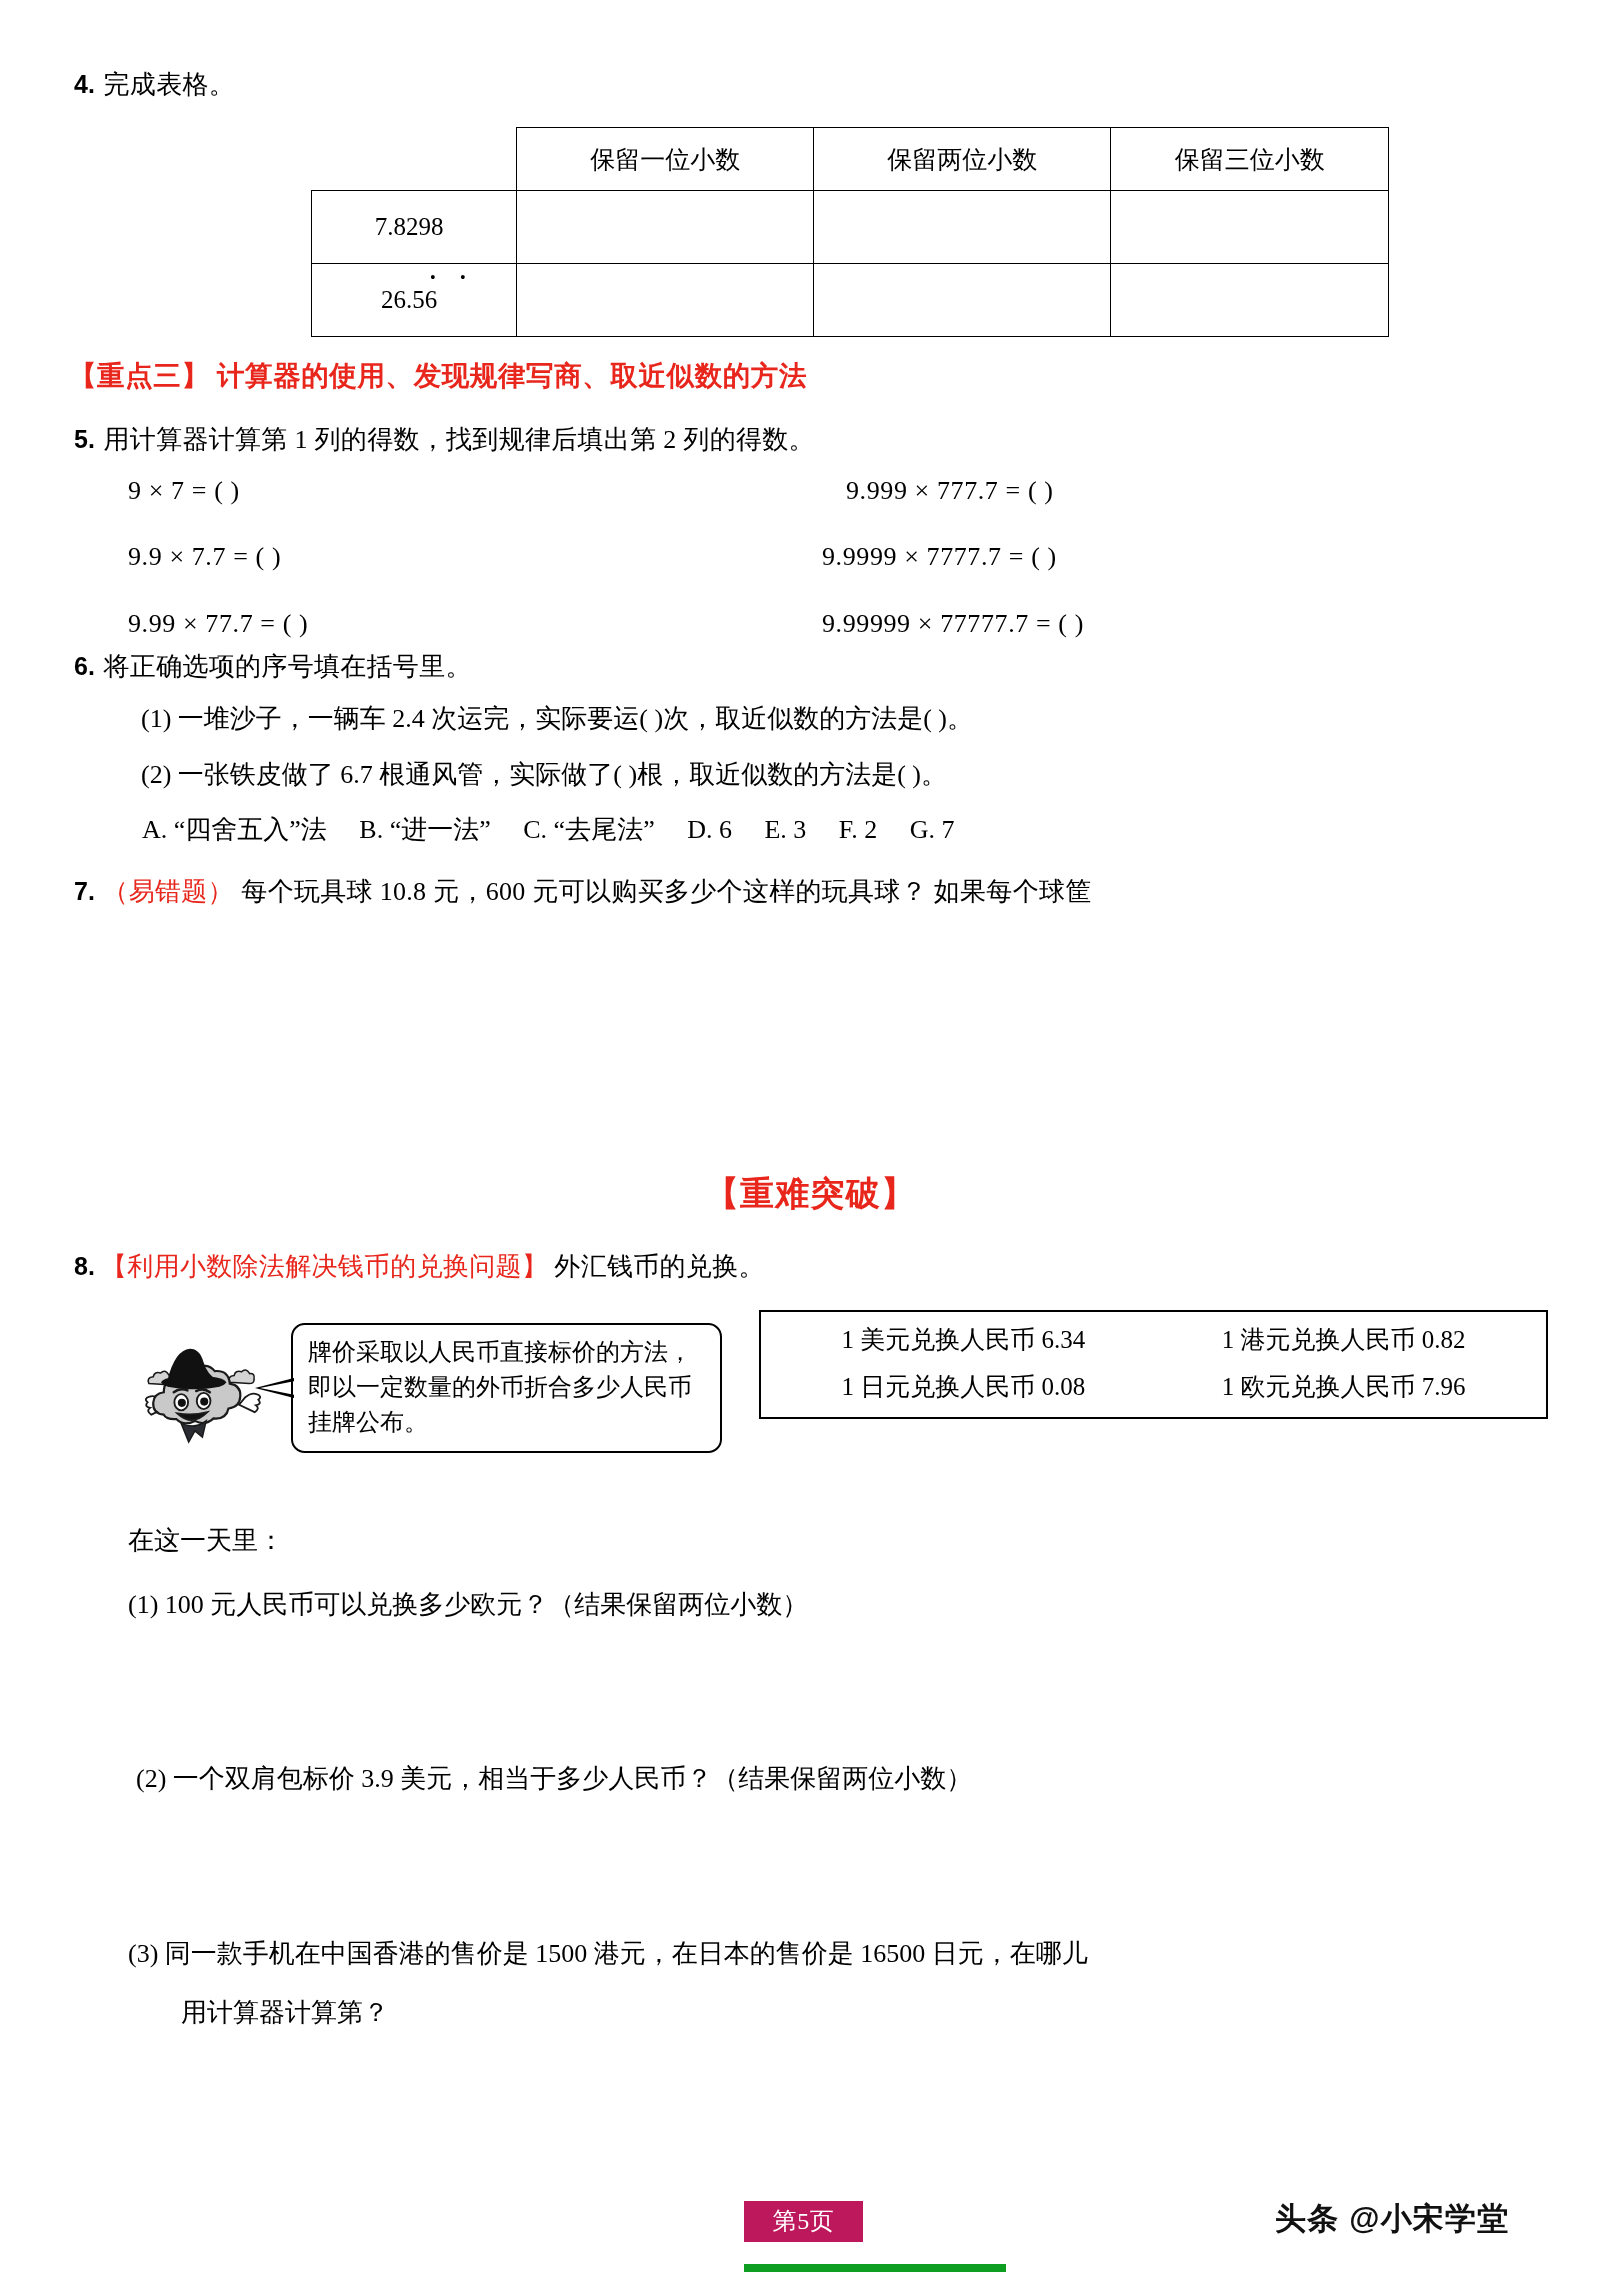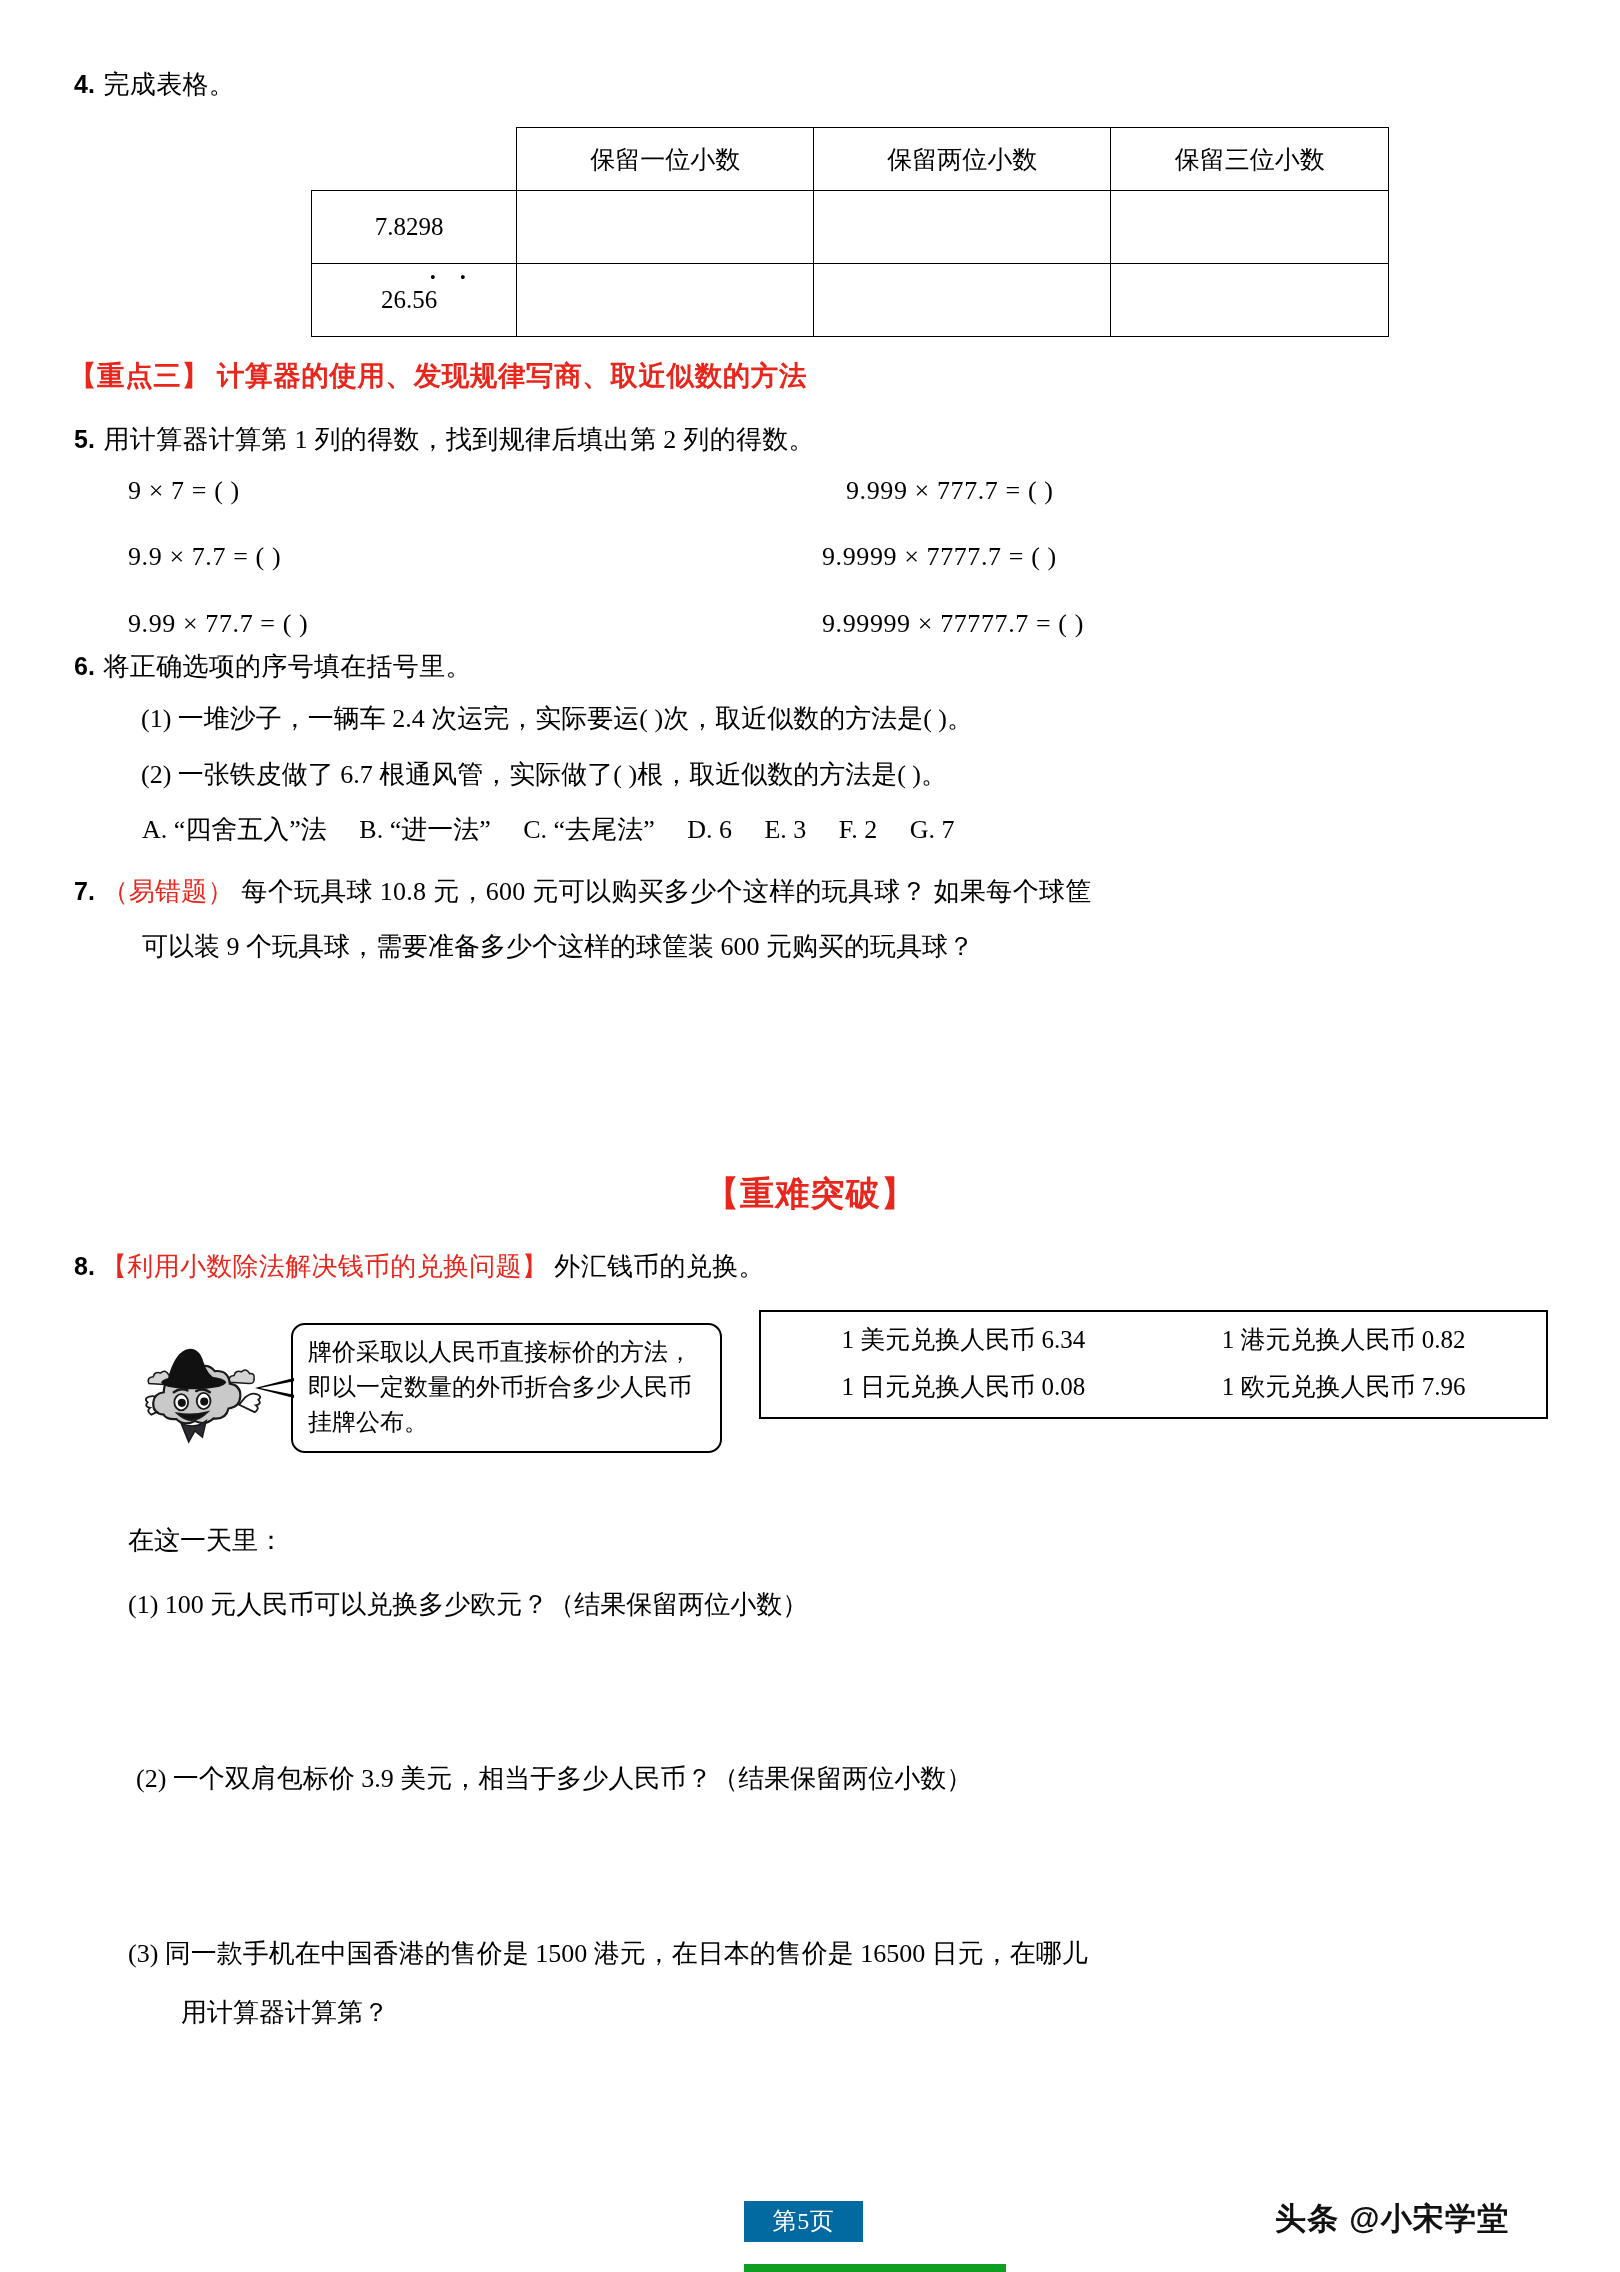--- a/index.html
+++ b/index.html
@@ -179,21 +179,21 @@
   }
   .rate-line:last-child { margin-bottom: 0; }
 
   
   .page-badge {
     position: absolute;
     left: 744px;
     top: 2201px;
     width: 119px;
     height: 41px;
-    background: #0369a1;
+    background: #be185d;
     color: #ffffff;
     font-size: 24px;
     text-align: center;
     line-height: 41px;
     letter-spacing: 0.6px;
   }
   .watermark {
     position: absolute;
     left: 1275px;
     top: 2198px;
@@ -274,21 +274,20 @@
 
   <div class="line" style="left:141px; top:701px;">(1) 一堆沙子，一辆车 2.4 次运完，实际要运(        )次，取近似数的方法是(        )。</div>
   <div class="line" style="left:141px; top:757px;">(2) 一张铁皮做了 6.7 根通风管，实际做了(        )根，取近似数的方法是(        )。</div>
   <div class="line" style="left:142px; top:812px;">A. “四舍五入”法　 B. “进一法”　 C. “去尾法”　 D. 6　 E. 3　 F. 2　 G. 7</div>
 
   <div style="position:absolute; left:74px; top:872px; display:flex; align-items:baseline; gap:7.5px;">
     <span class="qnum">7.</span>
     <span class="body-text red">（易错题）</span>
     <span class="body-text">每个玩具球 10.8 元，600 元可以购买多少个这样的玩具球？ 如果每个球筐</span>
   </div>
-  <div class="line" style="left:142px; top:929px;">可以装 9 个玩具球，需要准备多少个这样的球筐装 600 元购买的玩具球？</div>
 
   <div class="big-banner" style="top:1171px;">【重难突破】</div>
 
   <div style="position:absolute; left:74px; top:1247px; display:flex; align-items:baseline; gap:6.2px;">
     <span class="qnum">8.</span>
     <span class="body-text red">【利用小数除法解决钱币的兑换问题】</span>
     <span class="body-text">外汇钱币的兑换。</span>
   </div>
 
   <div class="mascot">

